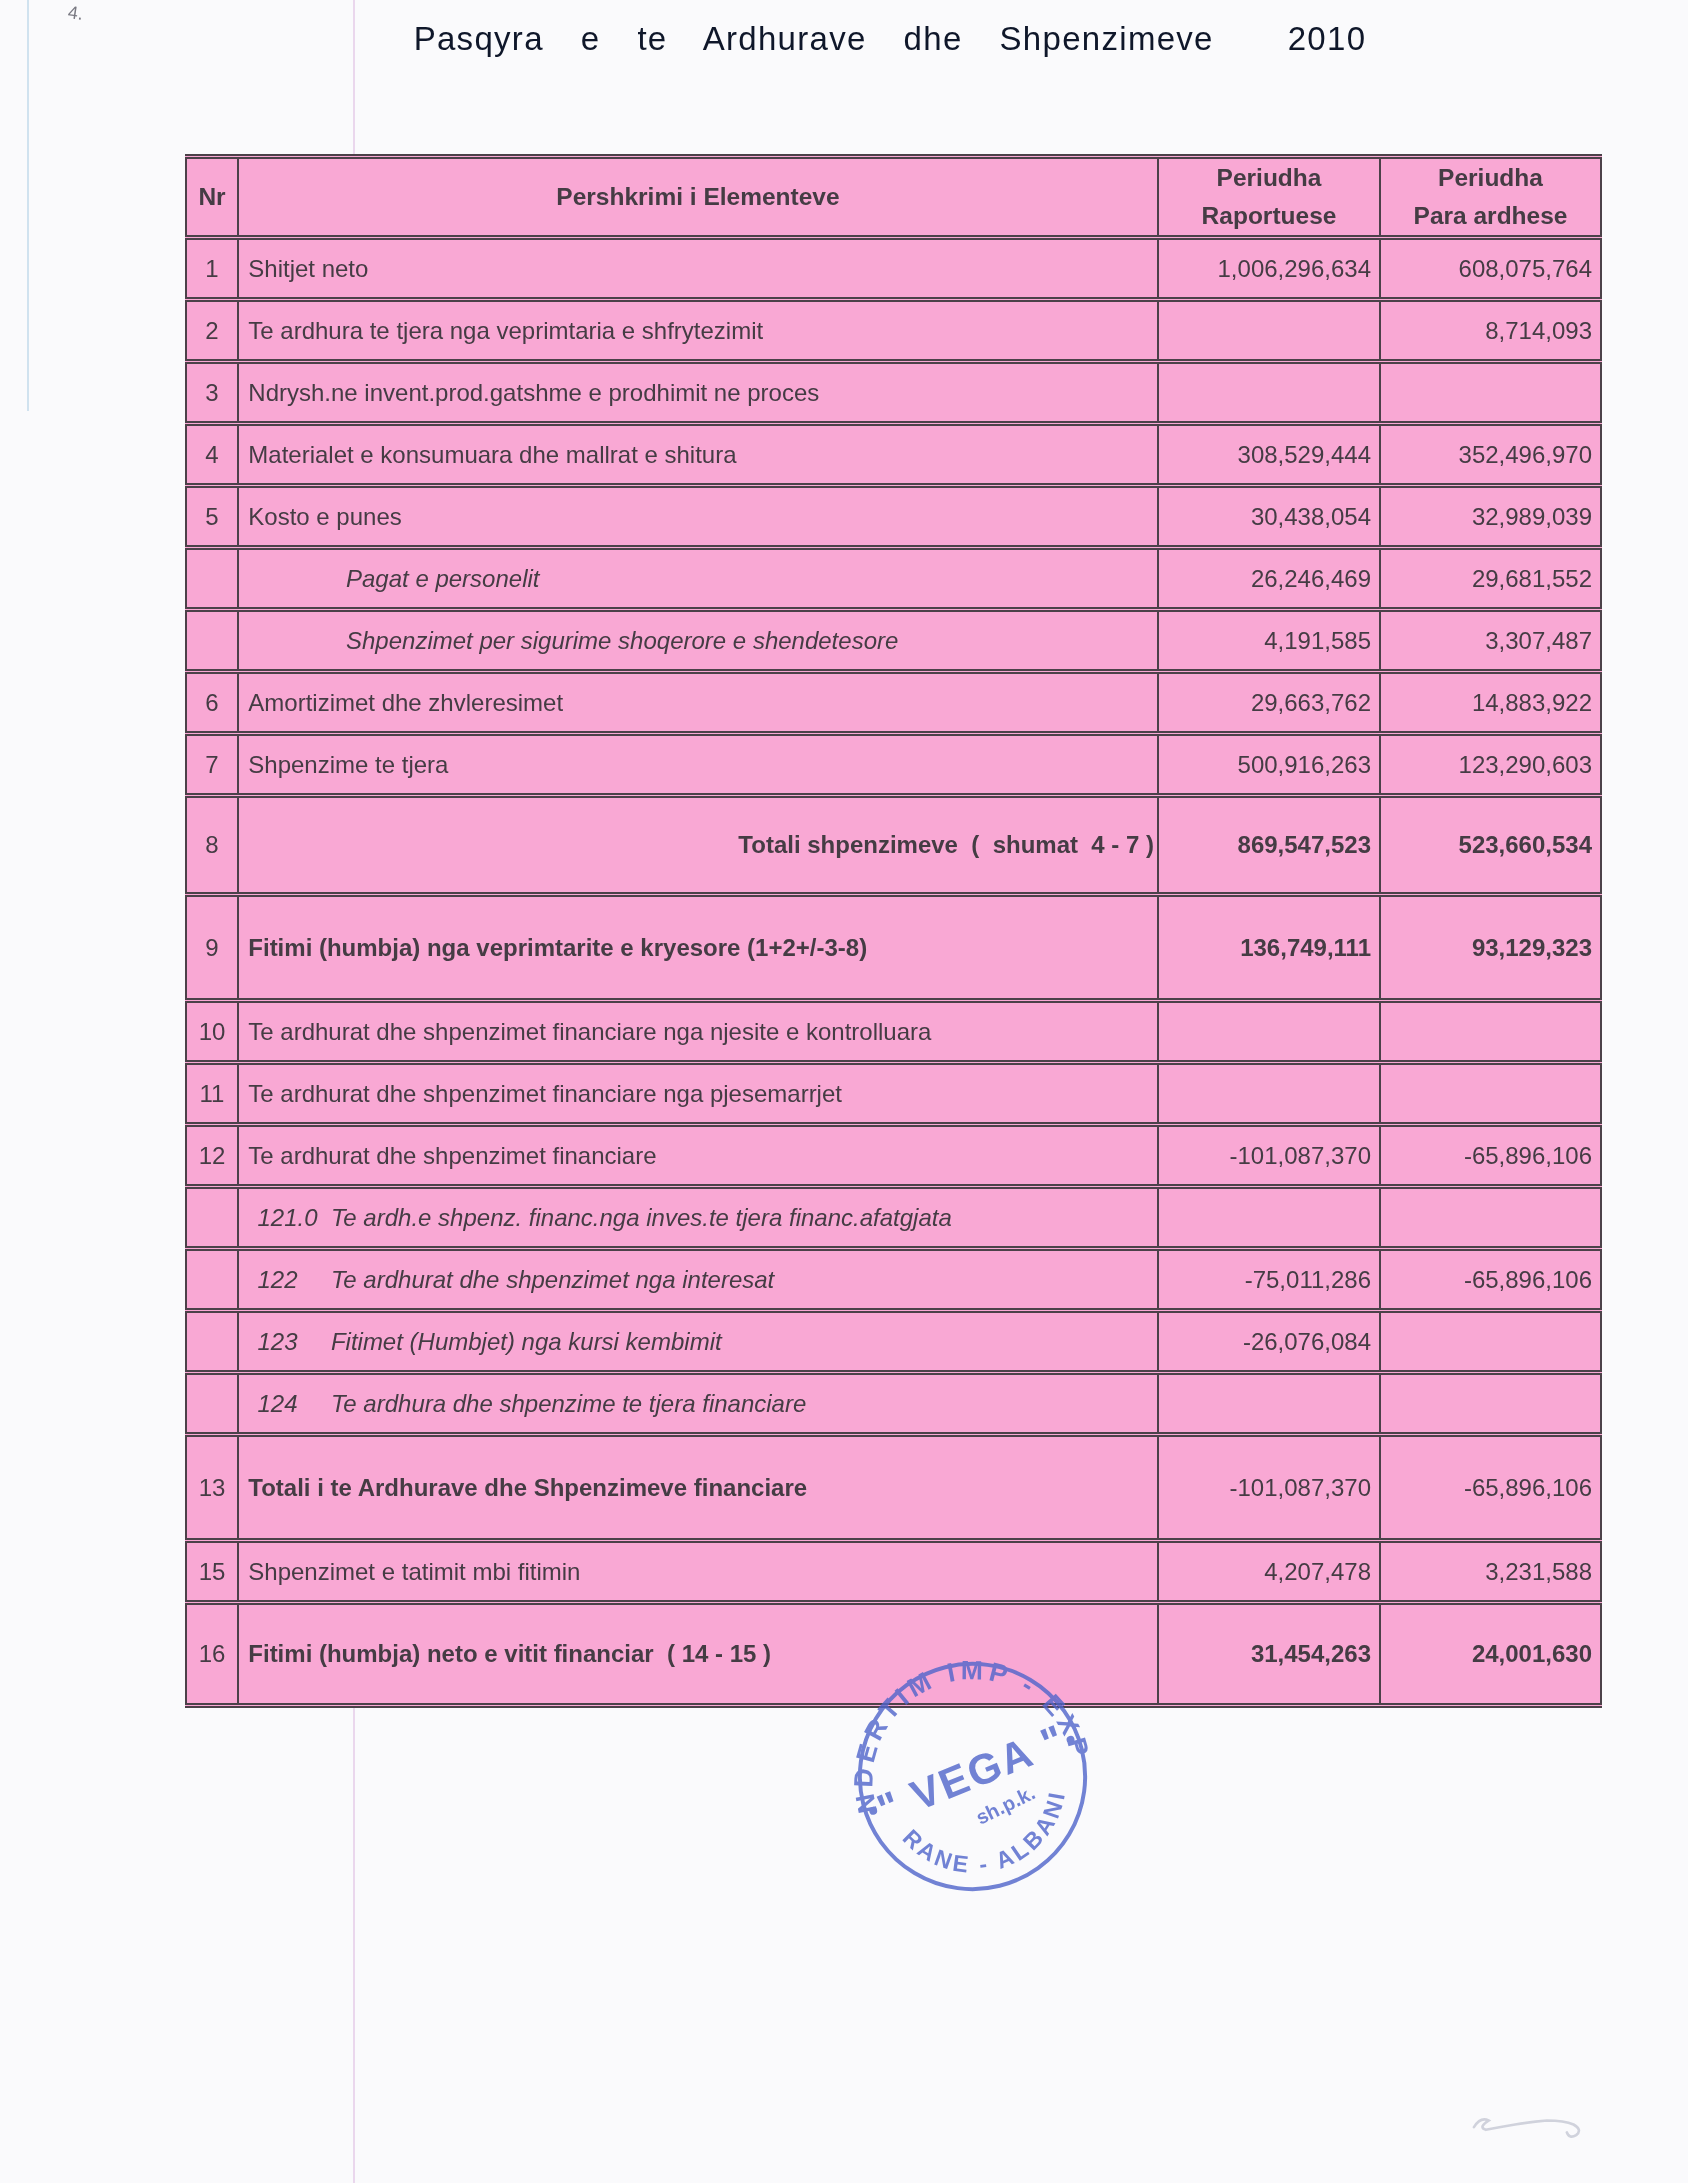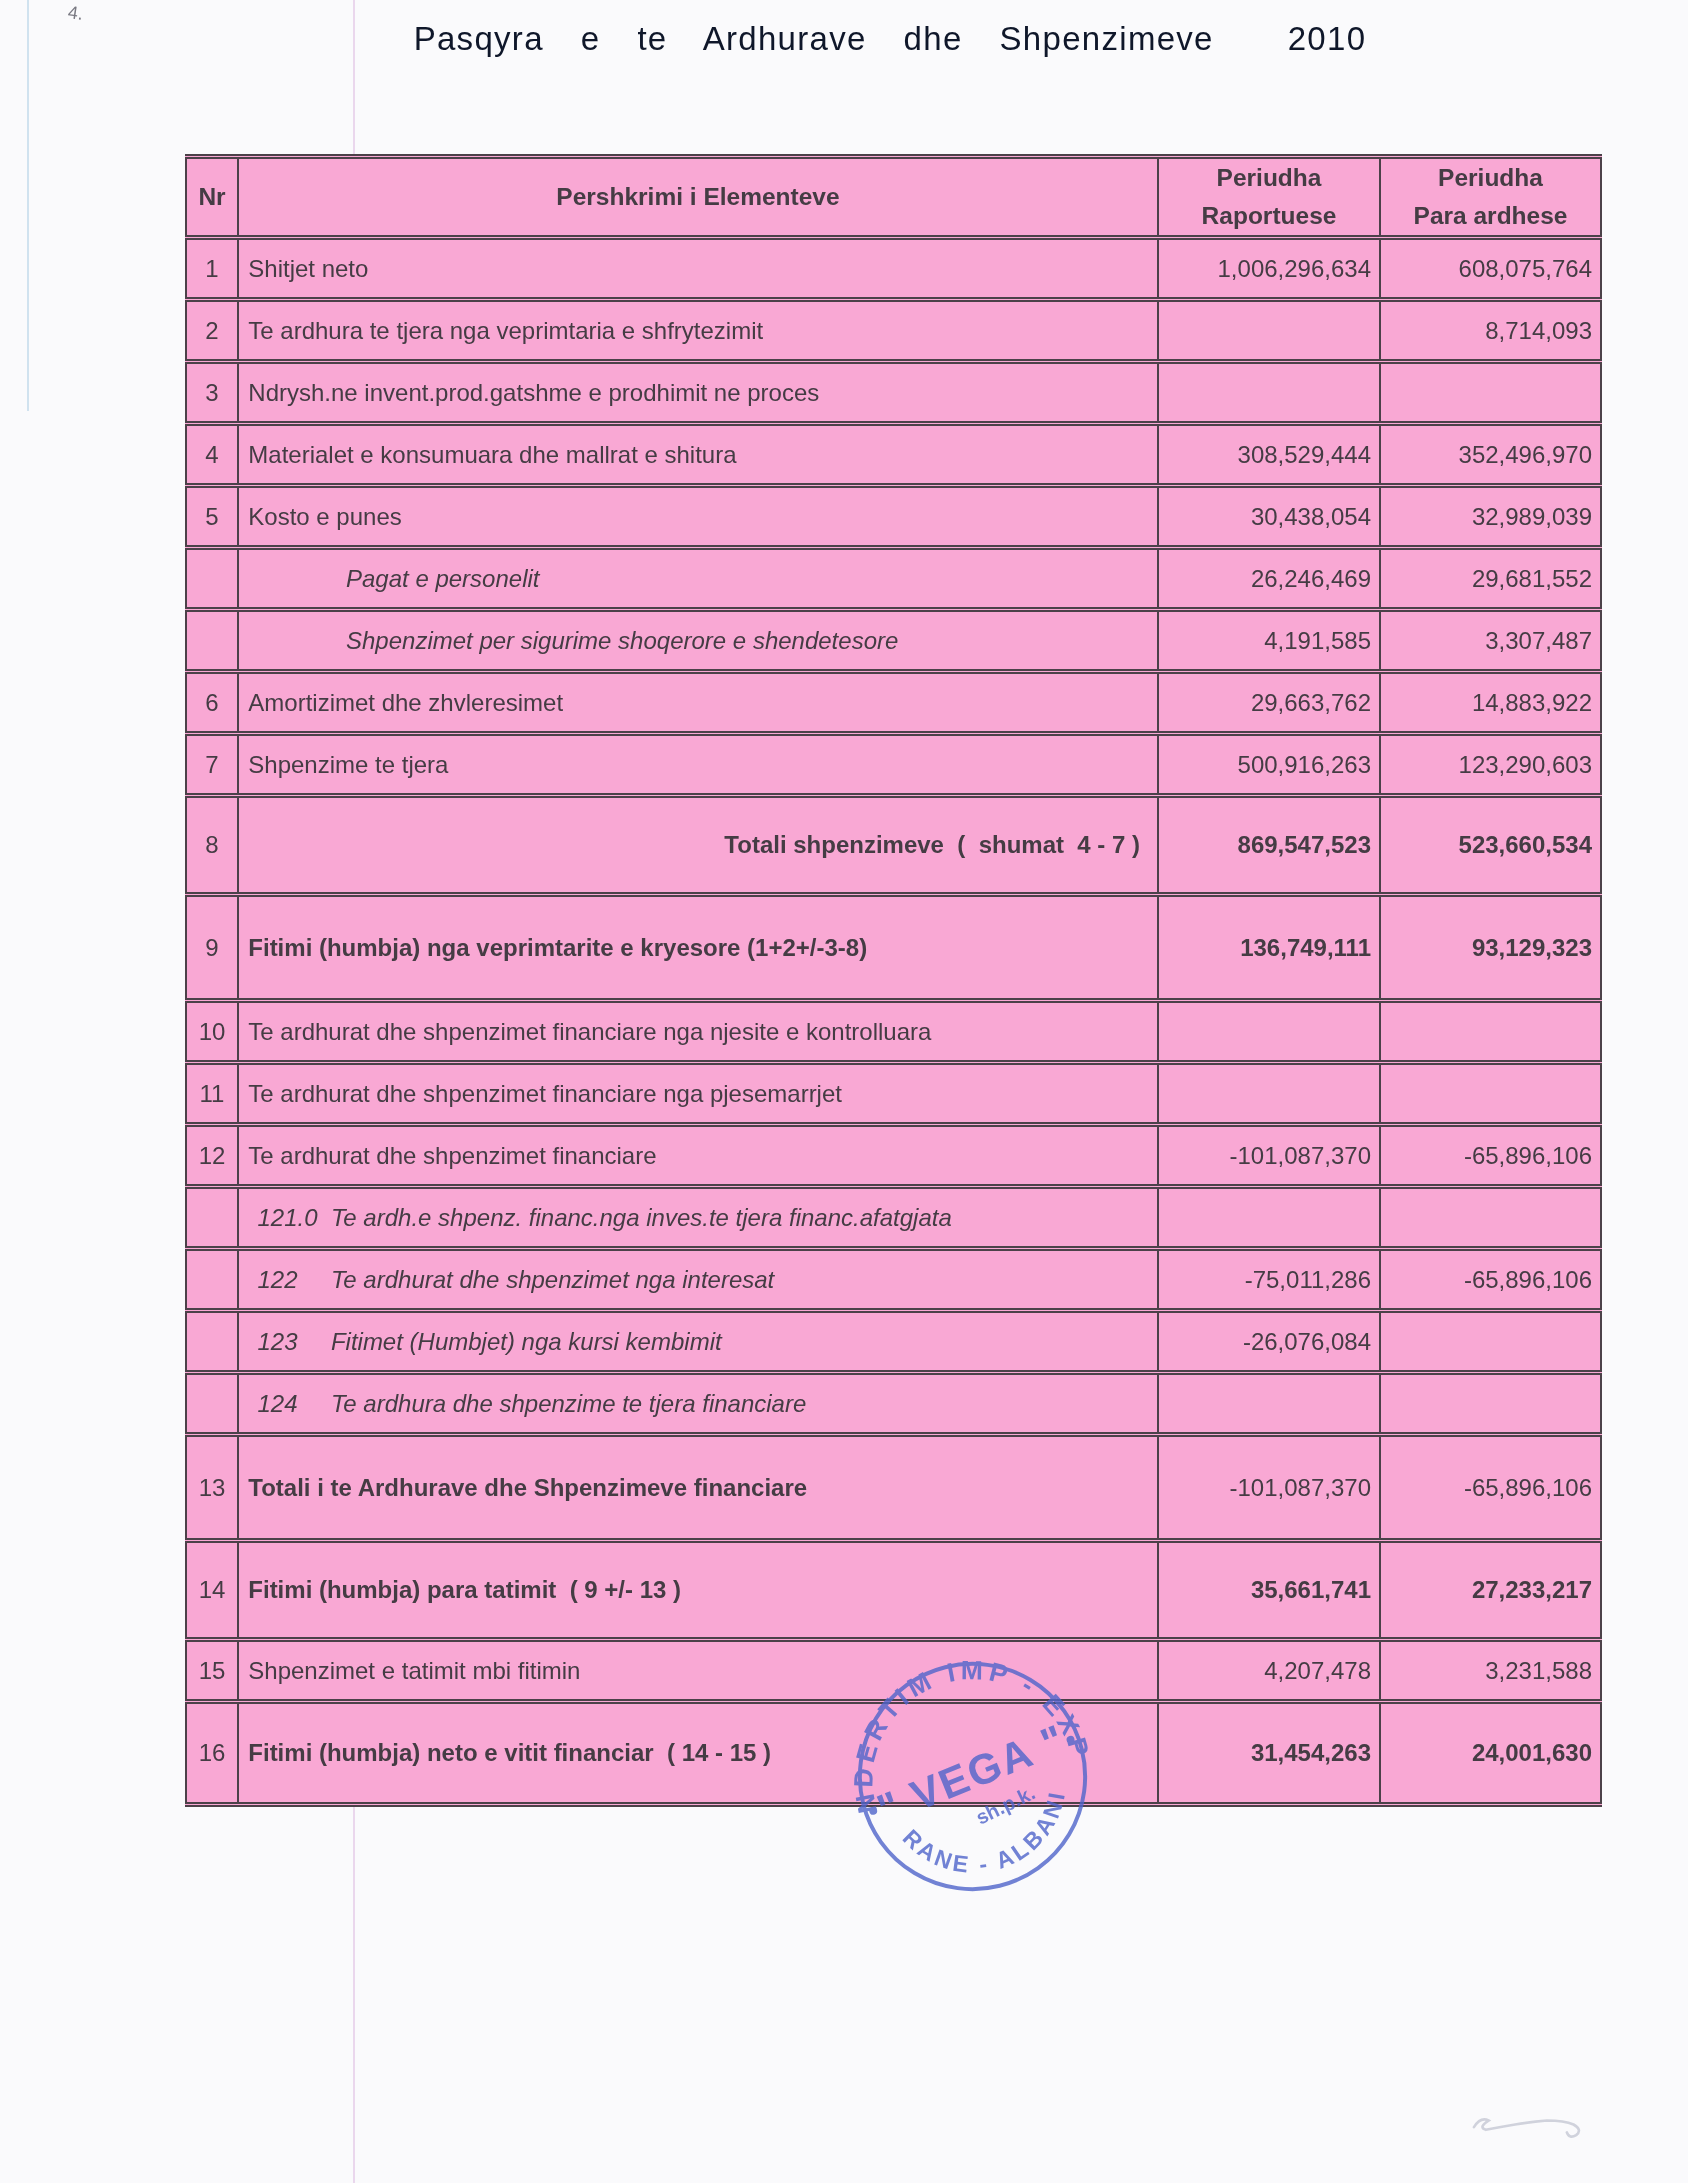--- a/index.html
+++ b/index.html
@@ -51,21 +51,21 @@
   }
   table.t td{
     border-left:2px solid var(--line);
     border-right:2px solid var(--line);
     border-top:5.3px double var(--line);
     border-bottom:5.3px double var(--line);
     font-size:24px;color:var(--ink);
     vertical-align:middle;overflow:hidden;
   }
   td.nr{text-align:center;}
-  td.desc{padding-left:9.3px;padding-right:17px;white-space:pre-wrap;}
+  td.desc{padding-left:9.3px;padding-right:3px;white-space:pre-wrap;}
   td.num{text-align:right;padding-right:8px;}
   tr.head td{font-weight:bold;text-align:center;font-size:24.5px;padding:0;}
   tr.head .two span{display:block;line-height:38px;}
   tr.bold td.desc{font-weight:bold;}
   tr.boldnum td.num{font-weight:bold;}
   tr.italic td.desc{font-style:italic;}
   tr.indent td.desc{padding-left:107px;}
   tr.sub td.desc{padding-left:18.5px;}
   tr.center td.desc{text-align:right;padding-left:0;}
 
@@ -214,26 +214,20 @@
       <td class="desc">124     Te ardhura dhe shpenzime te tjera financiare</td>
       <td class="num"></td>
       <td class="num"></td>
     </tr>
     <tr class="bold" style="height:106px">
       <td class="nr">13</td>
       <td class="desc">Totali i te Ardhurave dhe Shpenzimeve financiare</td>
       <td class="num">-101,087,370</td>
       <td class="num">-65,896,106</td>
     </tr>
-    <tr class="bold boldnum" style="height:99px">
-      <td class="nr">14</td>
-      <td class="desc">Fitimi (humbja) para tatimit  ( 9 +/- 13 )</td>
-      <td class="num">35,661,741</td>
-      <td class="num">27,233,217</td>
-    </tr>
     <tr style="height:62px">
       <td class="nr">15</td>
       <td class="desc">Shpenzimet e tatimit mbi fitimin</td>
       <td class="num">4,207,478</td>
       <td class="num">3,231,588</td>
     </tr>
     <tr class="bold boldnum" style="height:103px">
       <td class="nr">16</td>
       <td class="desc">Fitimi (humbja) neto e vitit financiar  ( 14 - 15 )</td>
       <td class="num">31,454,263</td>

